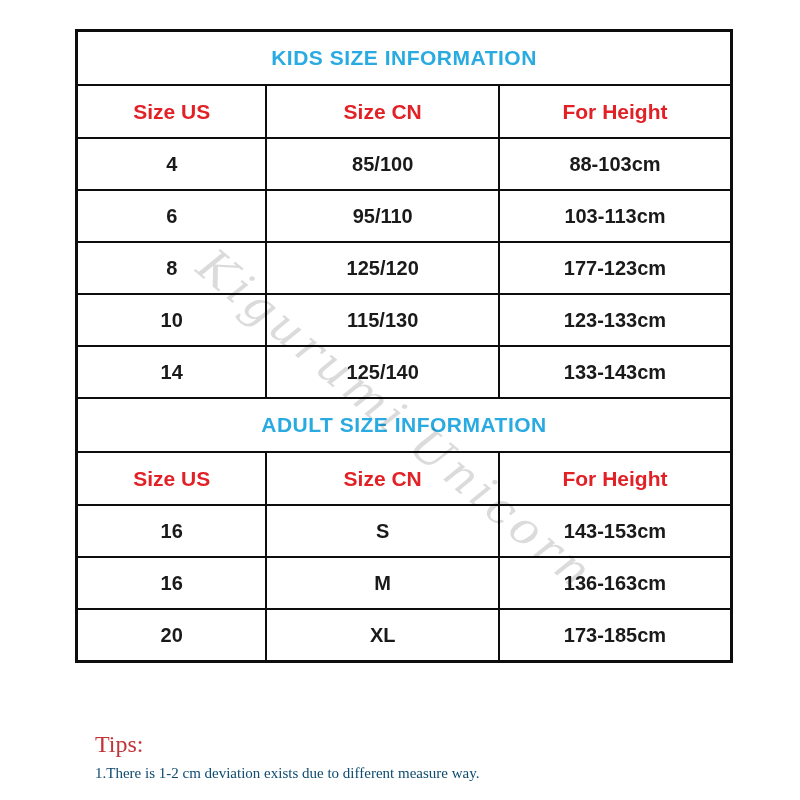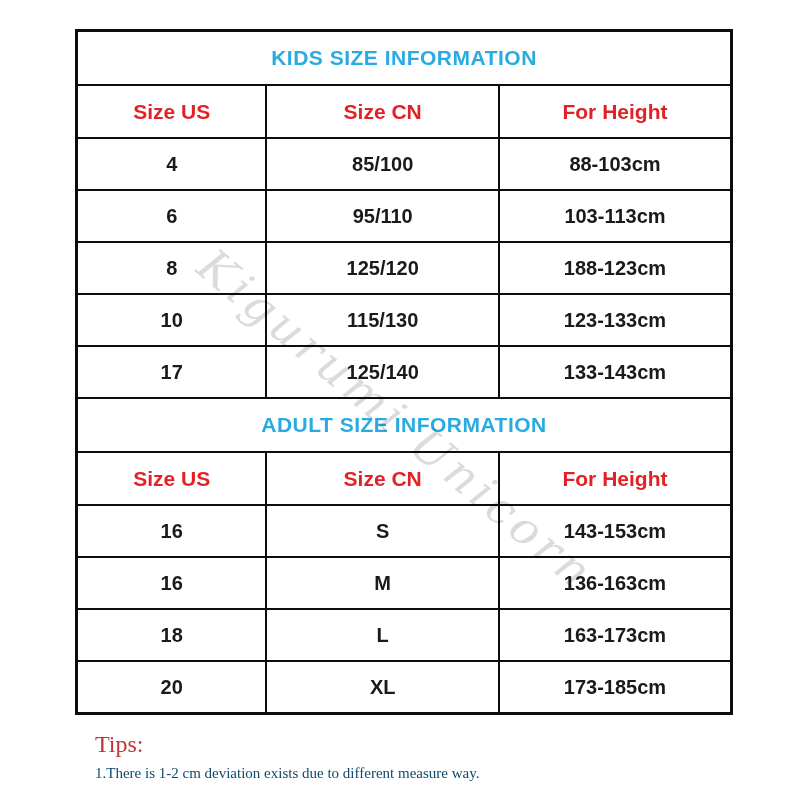--- a/index.html
+++ b/index.html
@@ -127,29 +127,29 @@
         <td>88-103cm</td>
       </tr>
       <tr class="data-row">
         <td>6</td>
         <td>95/110</td>
         <td>103-113cm</td>
       </tr>
       <tr class="data-row">
         <td>8</td>
         <td>125/120</td>
-        <td>188-123cm</td>
+        <td>177-123cm</td>
       </tr>
       <tr class="data-row">
         <td>10</td>
         <td>115/130</td>
         <td>123-133cm</td>
       </tr>
       <tr class="data-row">
-        <td>17</td>
+        <td>14</td>
         <td>125/140</td>
         <td>133-143cm</td>
       </tr>
 
       <tr class="section-title">
         <td colspan="3">ADULT SIZE INFORMATION</td>
       </tr>
       <tr class="col-headers">
         <td>Size US</td>
         <td>Size CN</td>
@@ -159,25 +159,20 @@
         <td>16</td>
         <td>S</td>
         <td>143-153cm</td>
       </tr>
       <tr class="data-row">
         <td>16</td>
         <td>M</td>
         <td>136-163cm</td>
       </tr>
       <tr class="data-row">
-        <td>18</td>
-        <td>L</td>
-        <td>163-173cm</td>
-      </tr>
-      <tr class="data-row">
         <td>20</td>
         <td>XL</td>
         <td>173-185cm</td>
       </tr>
     </tbody>
       </table>
   </div>
 
   <div class="tips">
     <div class="tips-label">Tips:</div>

